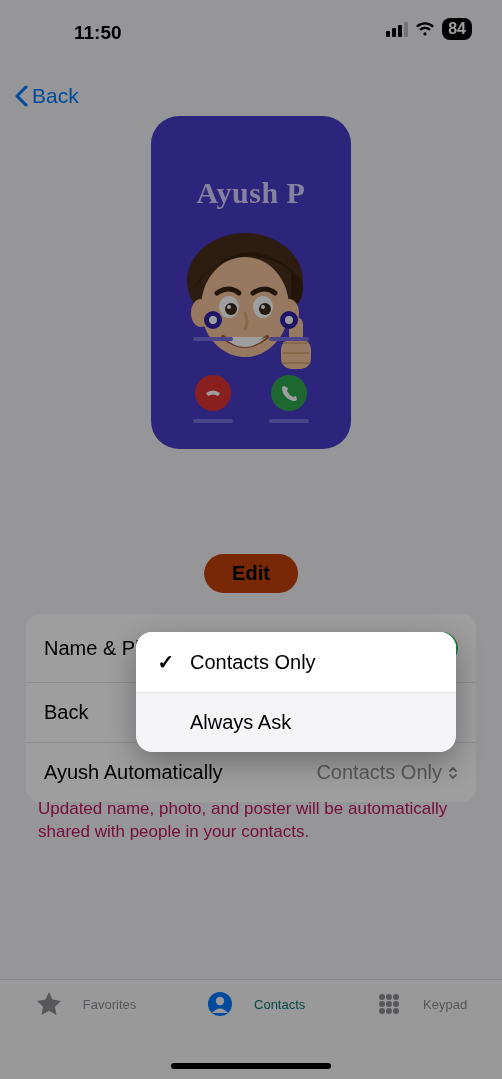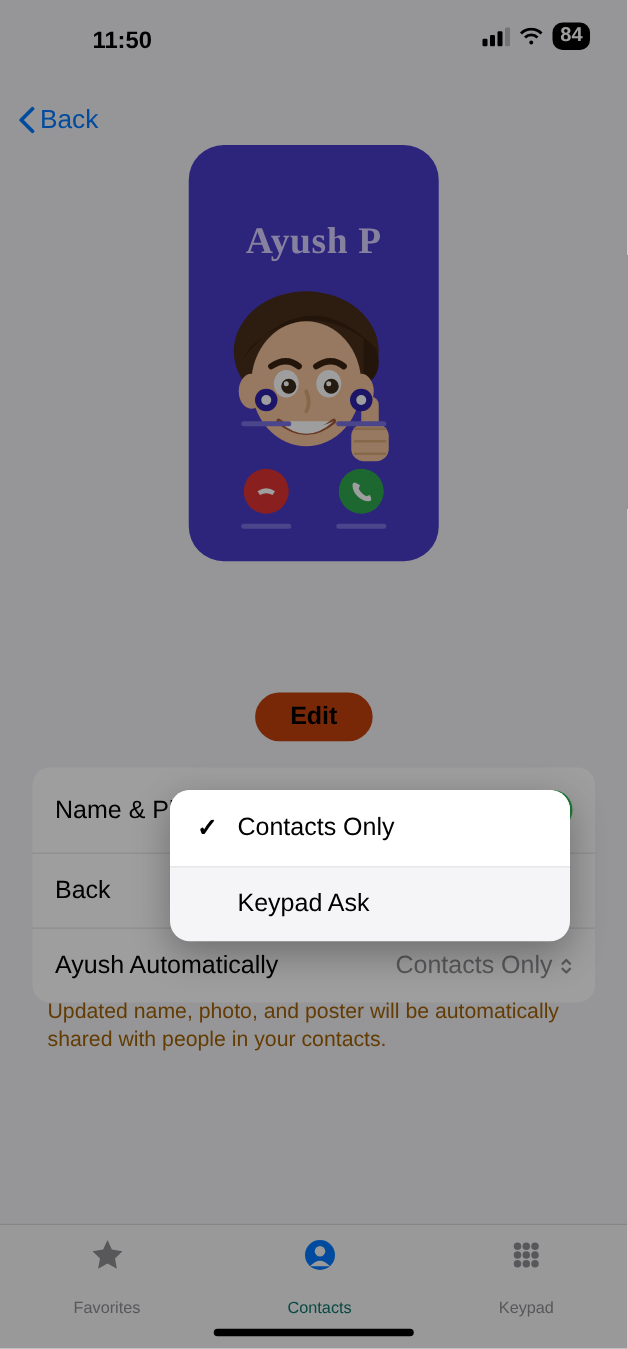--- a/index.html
+++ b/index.html
@@ -45,25 +45,25 @@
   
   .list { position:absolute; top:614px; left:26px; right:26px; background:#fff; border-radius:14px; }
   .row { display:flex; align-items:center; justify-content:space-between; padding:18px 18px; font-size:20px; }
   .row + .row { border-top:1px solid #e5e5ea; }
   .row-label { color:#000; }
   .row-value { color:#8e8e93; display:flex; align-items:center; gap:6px; }
   .toggle{ width:56px; height:32px; border-radius:16px; background:#34c759; position:relative; }
   .toggle::after{content:"";position:absolute;right:2px;top:2px;width:28px;height:28px;border-radius:50%;background:#fff;}
   .updown{ font-size:14px; color:#8e8e93; display:flex; flex-direction:column; line-height:8px; }
 
-  .footer-text{ position:absolute; top:798px; left:38px; right:38px; color:#a16207; font-size:17px; line-height:1.35; }
+  .footer-text{ position:absolute; top:798px; left:38px; right:38px; color:#be185d; font-size:17px; line-height:1.35; }
 
   
   .tabbar{ position:absolute; bottom:0; left:0; right:0; height:100px; background:#f7f7f9; border-top:1px solid #d8d8dc; display:flex; justify-content:space-around; align-items:flex-start; padding-top:10px; }
-  .tab{ display:flex; flex-direction:column; align-items:center; gap:20px; color:#8e8e93; font-size:13px; }
+  .tab{ display:flex; flex-direction:row; align-items:center; gap:20px; color:#8e8e93; font-size:13px; }
   .tab.active{ color:#0f766e; }
   .tab-icon{ height:28px; display:flex; align-items:center; justify-content:center; }
   .home-indicator{ position:absolute; bottom:10px; left:50%; transform:translateX(-50%); width:160px; height:6px; background:#000; border-radius:3px; }
 
   
   .dim { position:absolute; inset:0; background:rgba(0,0,0,0.38); }
 
   
   .popover{ position:absolute; top:632px; left:136px; right:46px; background:#f5f5f7; border-radius:16px; overflow:hidden; box-shadow:0 10px 30px rgba(0,0,0,0.3); }
   .pop-item{ display:flex; align-items:center; padding:18px 20px; font-size:20px; gap:14px; }
@@ -230,17 +230,17 @@
 
   <div class="dim"></div>
 
   <div class="popover">
     <div class="pop-item selected">
       <span class="check">✓</span>
       <span>Contacts Only</span>
     </div>
     <div class="pop-item">
       <span class="check"></span>
-      <span>Keypad Ask</span>
+      <span>Always Ask</span>
     </div>
   </div>
 
 </div>
 
 </body></html>

